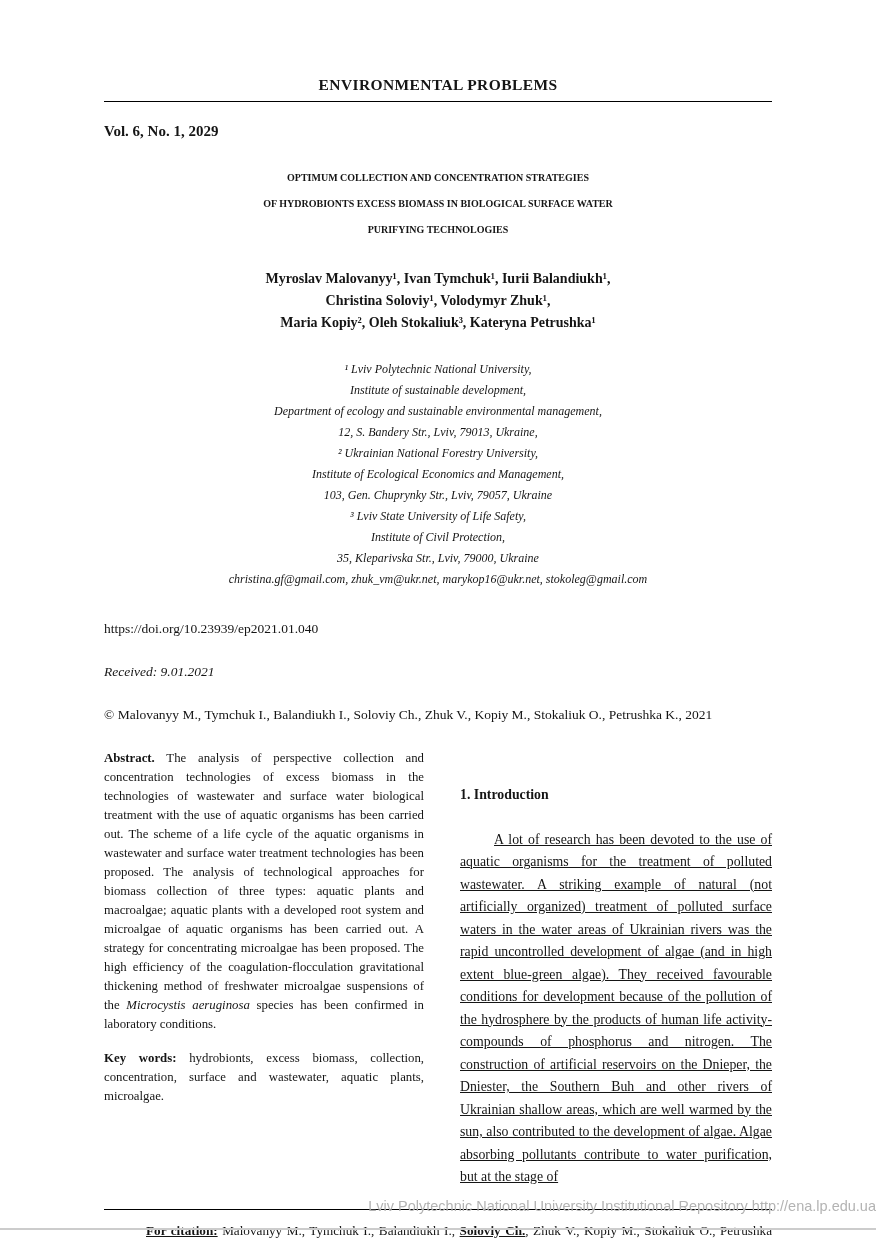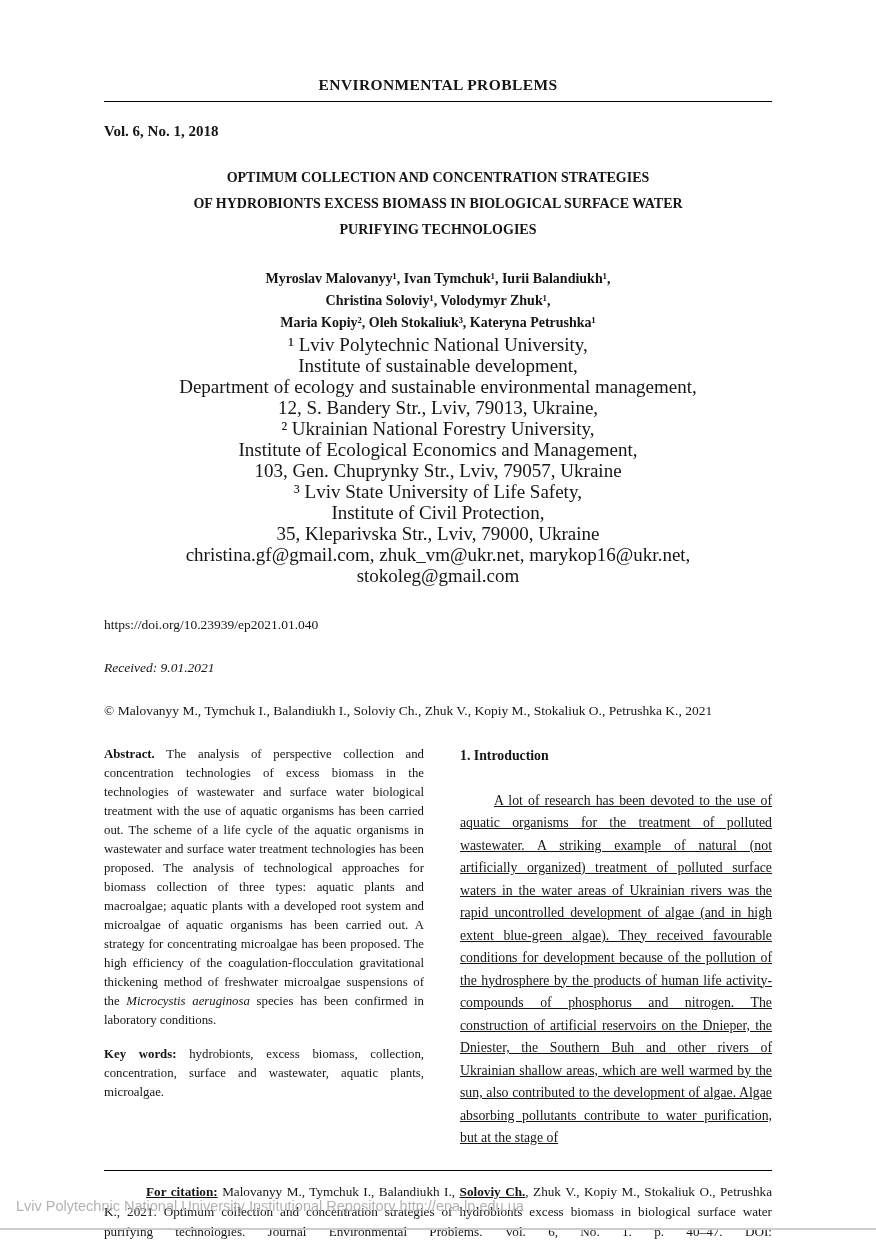--- a/index.html
+++ b/index.html
@@ -21,79 +21,79 @@
     font-size: 15.5px; letter-spacing: .4px;
   }
   .header-rule {
     border: none; border-top: 1.5px solid #000;
     margin-top: 7px;
   }
   .volume { margin-top: 21px; font-weight: bold; font-size: 15px; }
 
   .title {
     margin-top: 25px; text-align: center;
-    font-size: 14px; font-weight: bold; line-height: 26px;
+    font-size: 10px; font-weight: bold; line-height: 26px;
   }
   .authors {
     margin-top: 25px; text-align: center;
     font-weight: bold; font-size: 14px; line-height: 22px;
   }
   .affiliations {
-    text-align: center;
-    font-size: 19px; line-height: 21px;
+    margin-top: 25px; text-align: center;
+    font-style: italic; font-size: 12px; line-height: 21px;
   }
 
   .doi-line { margin-top: 31px; font-size: 13.5px; }
   .received { margin-top: 27px; font-style: italic; font-size: 13.5px; }
   .copyright { margin-top: 27px; font-size: 13.5px; }
 
   .columns { margin-top: 26px; display: flex; gap: 36px; }
   .col-left {
     width: 320px; flex: 0 0 320px;
     font-size: 12.8px; line-height: 19px; text-align: justify;
   }
   .col-right {
     flex: 1 1 auto;
     font-size: 13.8px; line-height: 22.5px; text-align: justify;
   }
   .abstract-label, .keywords-label { font-weight: bold; margin-top: 12px; }
   .keywords-para { margin-top: 15px; }
   .species { font-style: italic; }
 
-  .intro-heading { font-weight: bold; text-align: left; }
+  .intro-heading { font-weight: bold; text-align: left; margin-top: 35px; }
   .intro-para { margin-top: 22px; text-indent: 34px; text-decoration: underline; }
 
   .citation {
     margin-top: 20px;
     border-top: 1.5px solid #000;
     padding-top: 11px;
     font-size: 13.2px; line-height: 20px;
     text-align: justify; text-indent: 42px;
   }
   .citation-label { font-weight: bold; text-decoration: underline; }
 
   .repo-footer {
     position: absolute; left: 16px; right: 0; bottom: 26px;
-    text-align: left;
+    text-align: right;
     font-family: "Liberation Sans", sans-serif;
     font-size: 14.5px; color: #b3b3b3;
   }
   .bottom-rule {
     position: absolute; left: 0; right: 0; bottom: 10px;
     height: 2px; background: #cccccc;
   }
 </style>
 </head>
 <body>
 
 <div class="page">
 
   <div class="journal-name">ENVIRONMENTAL PROBLEMS</div>
   <hr class="header-rule">
-  <div class="volume">Vol. 6, No. 1, 2018</div>
+  <div class="volume">Vol. 6, No. 1, 2029</div>
 
   <h1 class="title">
     <span>OPTIMUM COLLECTION AND CONCENTRATION STRATEGIES</span><br>
     <span>OF HYDROBIONTS EXCESS BIOMASS IN BIOLOGICAL SURFACE WATER</span><br>
     <span>PURIFYING TECHNOLOGIES</span>
   </h1>
 
   <div class="authors">
     <div>Myroslav Malovanyy¹, Ivan Tymchuk¹, Iurii Balandiukh¹,</div>
     <div>Christina Soloviy¹, Volodymyr Zhuk¹,</div>

